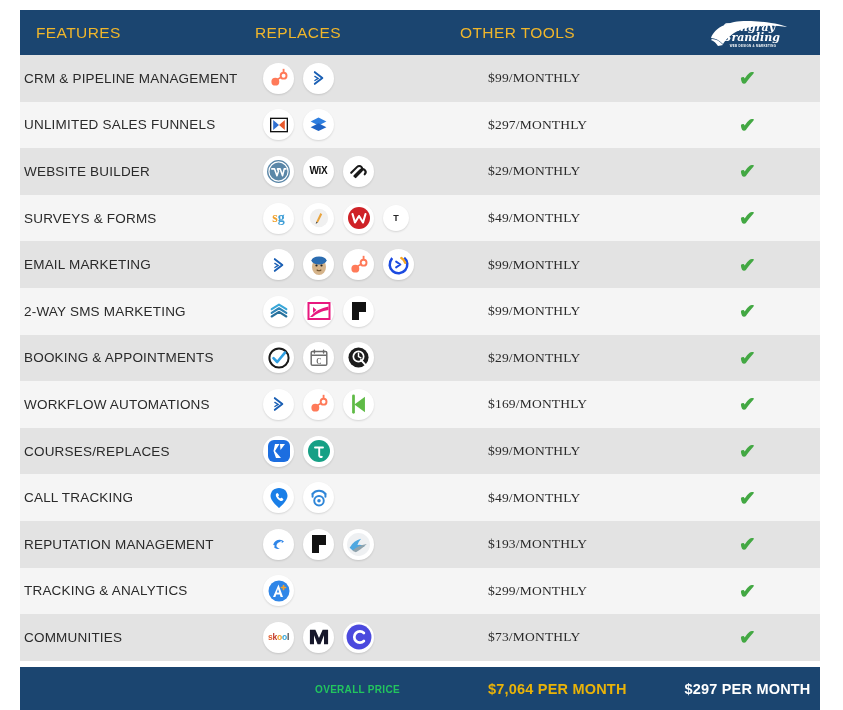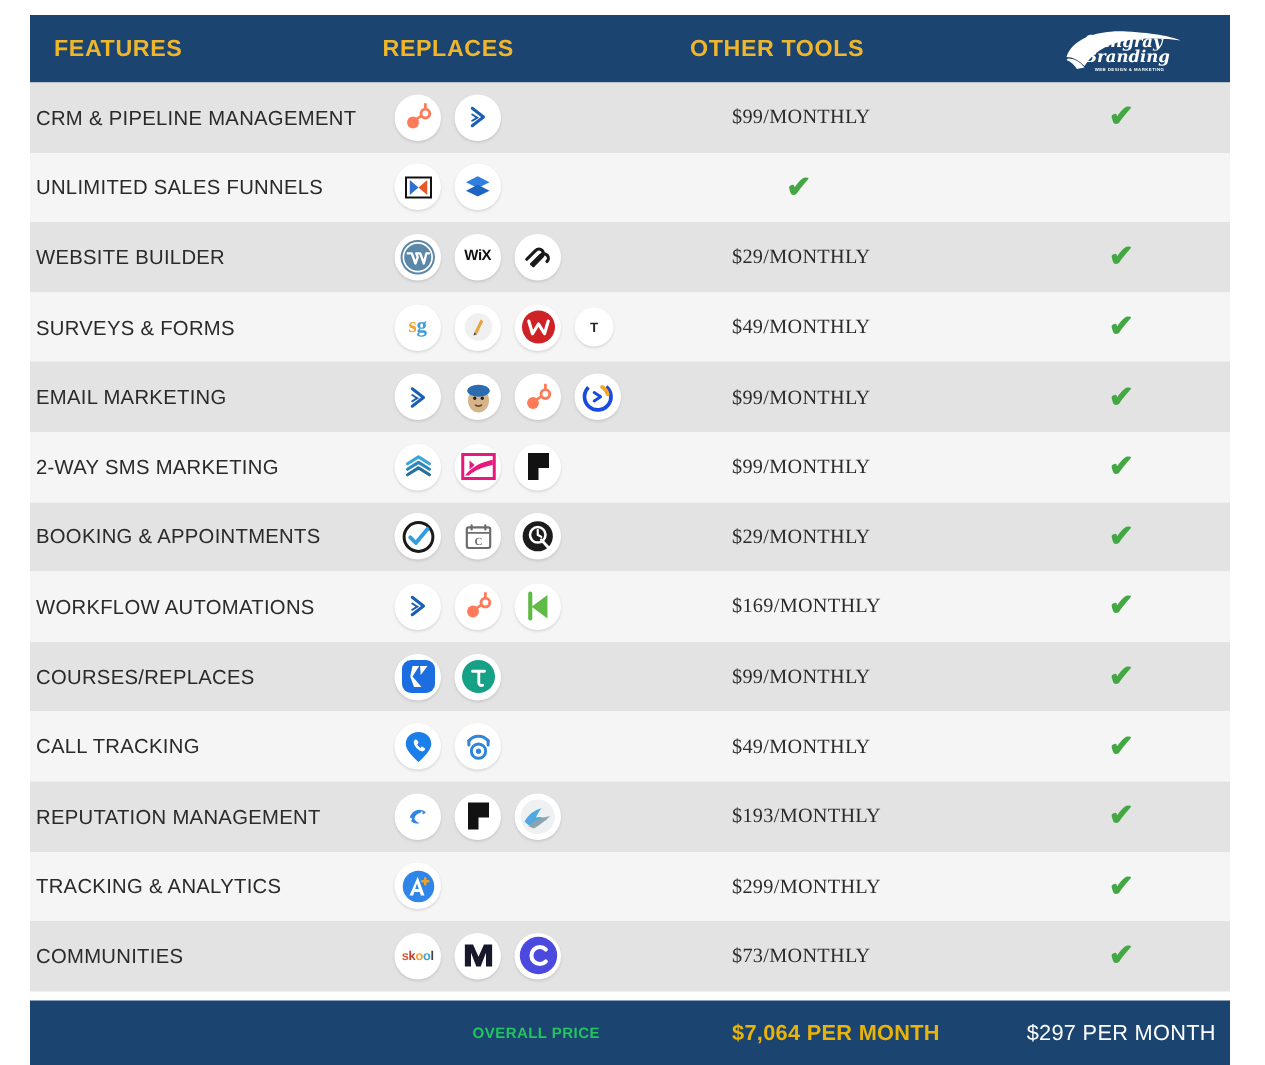--- a/index.html
+++ b/index.html
@@ -17,21 +17,21 @@
   }
 
   
   .thead{
     display:flex; align-items:center;
     height:45px;
     background:#1b4570;
   }
   .th{
     color:#f0b62b;
-    font-weight:bold;
+    font-weight:normal;
     font-size:15.5px;
     letter-spacing:.4px;
   }
   .col-feature{width:235px;padding-left:16px;box-sizing:border-box;}
   .col-replace{width:205px;}
   .col-price{width:215px;}
   .col-check{width:145px;display:flex;align-items:flex-end;justify-content:center;font-weight:bold;}
 
   .logo{
     width:86px;height:34px;
@@ -103,21 +103,21 @@
     color:#22c55e;font-weight:bold;font-size:10px;
     text-align:center;letter-spacing:.3px;
   }
   .f-total{
     width:215px;
     color:#eab308;font-weight:bold;font-size:14.5px;
     padding-left:28px;box-sizing:border-box;letter-spacing:.2px;
   }
   .f-ours{
     width:145px;
-    color:#ffffff;font-weight:normal;font-size:14.5px;
+    color:#ffffff;font-weight:bold;font-size:14.5px;
     text-align:center;letter-spacing:.2px;
   }
   .tick{font-size:20px;color:#43a843;line-height:1;font-weight:bold;}
 </style>
 </head>
 <body>
 
 <div class="sheet">
 
   <div class="thead">
@@ -173,20 +173,21 @@
               <path d="M19 6 L12 12 L19 18 Z" fill="#e8572a"></path>
             </svg>
           </span>
         <span class="chip">
             <svg width="21" height="21" viewBox="0 0 24 24">
               <path d="M12 4 L21 8.5 L12 13 L3 8.5 Z" fill="#2f7fe0"></path>
               <path d="M12 10.5 L21 15 L12 19.5 L3 15 Z" fill="#1f63c4"></path>
             </svg>
           </span>
       </div>
+      <div class="price">$297/MONTHLY</div>
       <div class="check">
           <span class="tick">✔</span>
         </div>
     </div>
 
     <div class="row odd">
       <div class="feat">WEBSITE BUILDER</div>
       <div class="icons">
         <span class="chip">
             <svg width="25" height="25" viewBox="0 0 24 24">

